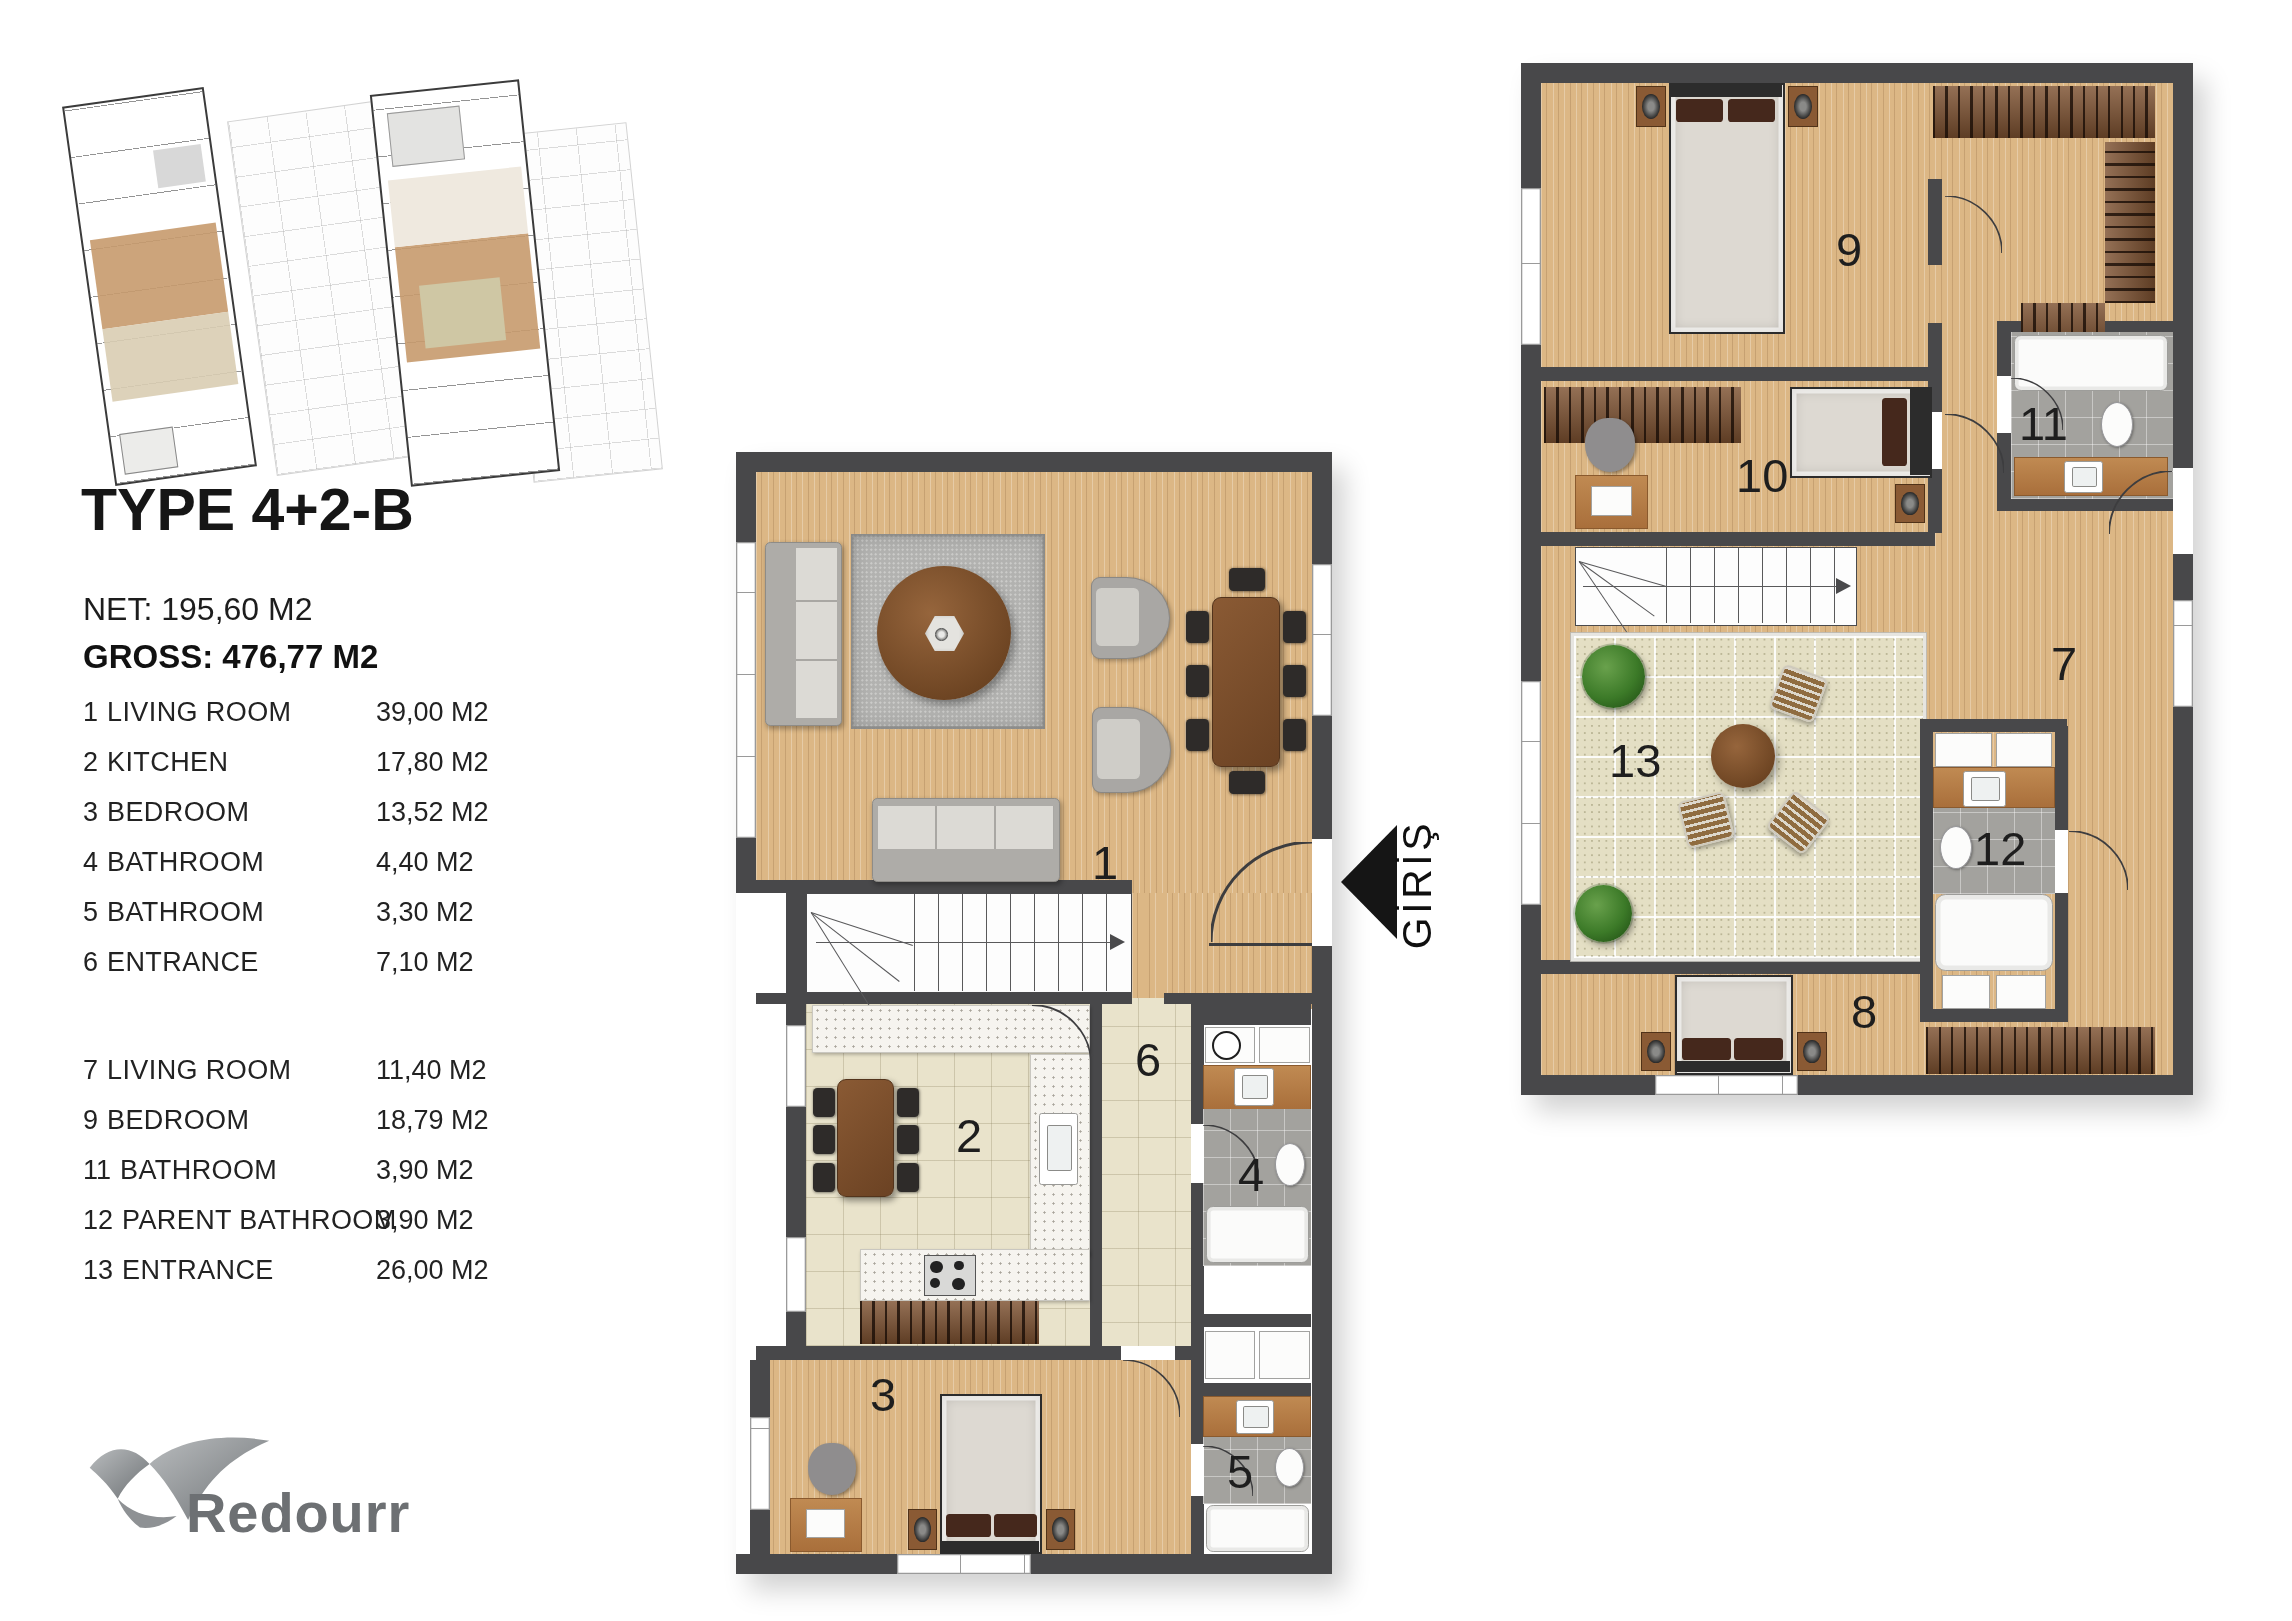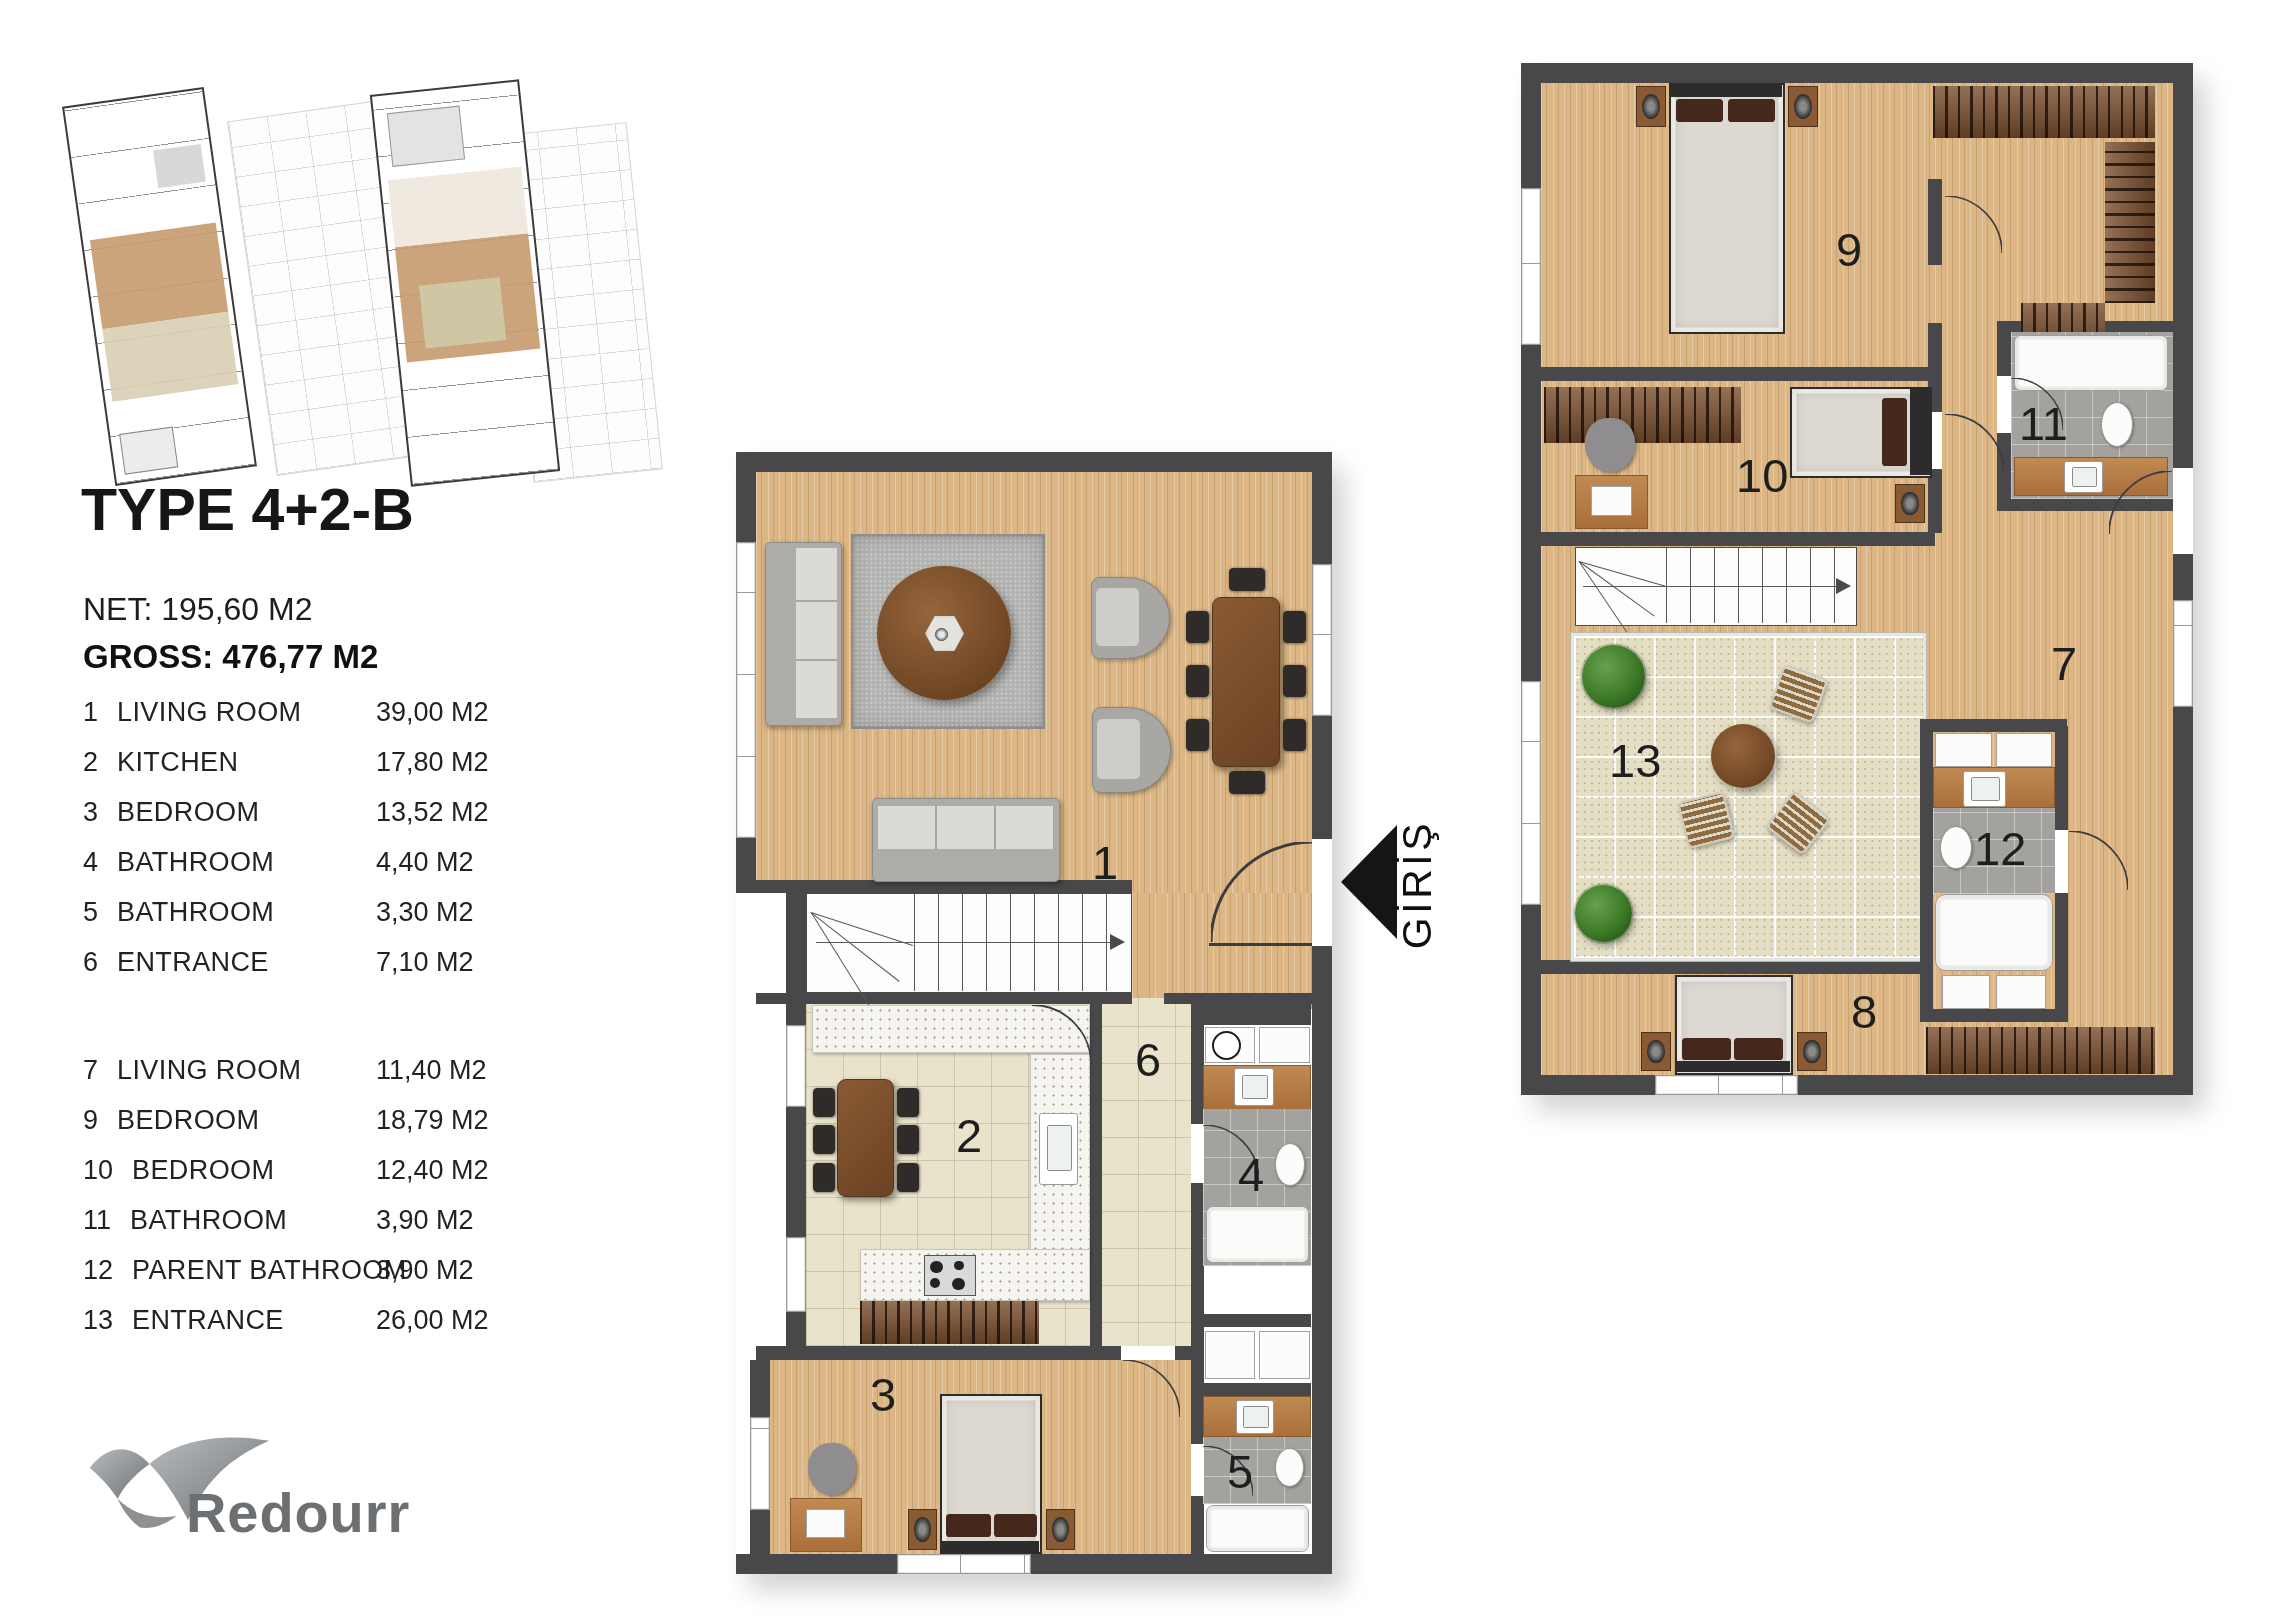--- a/index.html
+++ b/index.html
@@ -8,21 +8,21 @@
   #stage *{box-sizing:border-box;}
 
   
   .title{position:absolute;left:81px;top:476px;font-size:59px;font-weight:800;letter-spacing:0px;color:#161616;}
   .net{position:absolute;left:83px;top:591px;font-size:32px;font-weight:400;color:#1d1d1d;}
   .gross{position:absolute;left:83px;top:638px;font-size:33px;font-weight:700;color:#111;}
   .roomlist{position:absolute;left:83px;width:502px;}
   .rl1{top:697px;} .rl2{top:1055px;}
   .row{position:relative;height:50px;font-size:27px;color:#222;}
   .row .rnum{display:inline-block;}
-  .row .rname{display:inline-block;margin-left:19px;letter-spacing:0.4px;}
+  .row .rname{display:inline-block;margin-left:9px;letter-spacing:0.4px;}
   .row .rarea{position:absolute;left:293px;top:0;}
 
   
   .thumbwrap{position:absolute;left:72px;top:79px;width:573px;height:421px;}
   .tbg{position:absolute;border:1.3px solid #c4c4c4;background-color:#fdfdfd;opacity:.75;
        background-image:repeating-linear-gradient(0deg,rgba(150,150,150,.45) 0 0.9px,transparent 0.9px 30px),
                         repeating-linear-gradient(90deg,rgba(150,150,150,.45) 0 0.9px,transparent 0.9px 39px);}
   .tunit{position:absolute;background:#fff;border:2.7px solid #3b3b3b;
        background-image:repeating-linear-gradient(0deg,rgba(60,60,60,.55) 0 0.9px,transparent 0.9px 47px);}
   .tpatch{position:absolute;}
@@ -134,21 +134,20 @@
     <div class="row"><span class="rnum">1</span><span class="rname">LIVING ROOM</span><span class="rarea">39,00 M2</span></div>
     <div class="row"><span class="rnum">2</span><span class="rname">KITCHEN</span><span class="rarea">17,80 M2</span></div>
     <div class="row"><span class="rnum">3</span><span class="rname">BEDROOM</span><span class="rarea">13,52 M2</span></div>
     <div class="row"><span class="rnum">4</span><span class="rname">BATHROOM</span><span class="rarea">4,40 M2</span></div>
     <div class="row"><span class="rnum">5</span><span class="rname">BATHROOM</span><span class="rarea">3,30 M2</span></div>
     <div class="row"><span class="rnum">6</span><span class="rname">ENTRANCE</span><span class="rarea">7,10 M2</span></div>
   </div>
   <div class="roomlist rl2" style="position:absolute;top:1055px;">
     <div class="row"><span class="rnum">7</span><span class="rname">LIVING ROOM</span><span class="rarea">11,40 M2</span></div>
     <div class="row"><span class="rnum">9</span><span class="rname">BEDROOM</span><span class="rarea">18,79 M2</span></div>
-    <div class="row"><span class="rnum">10</span><span class="rname">BEDROOM</span><span class="rarea">12,40 M2</span></div>
     <div class="row"><span class="rnum">11</span><span class="rname">BATHROOM</span><span class="rarea">3,90 M2</span></div>
     <div class="row"><span class="rnum">12</span><span class="rname">PARENT BATHROOM</span><span class="rarea">3,90 M2</span></div>
     <div class="row"><span class="rnum">13</span><span class="rname">ENTRANCE</span><span class="rarea">26,00 M2</span></div>
   </div>
 
   <svg style="position:absolute;left:82px;top:1431px;width:193px;height:116px;" viewBox="0 0 200 120">
     <defs>
         <linearGradient id="lg" x1="0" y1="0" x2="1" y2="1">
       <stop offset="0" stop-color="#b8bbbd"></stop>
           <stop offset="1" stop-color="#6f7376"></stop>

